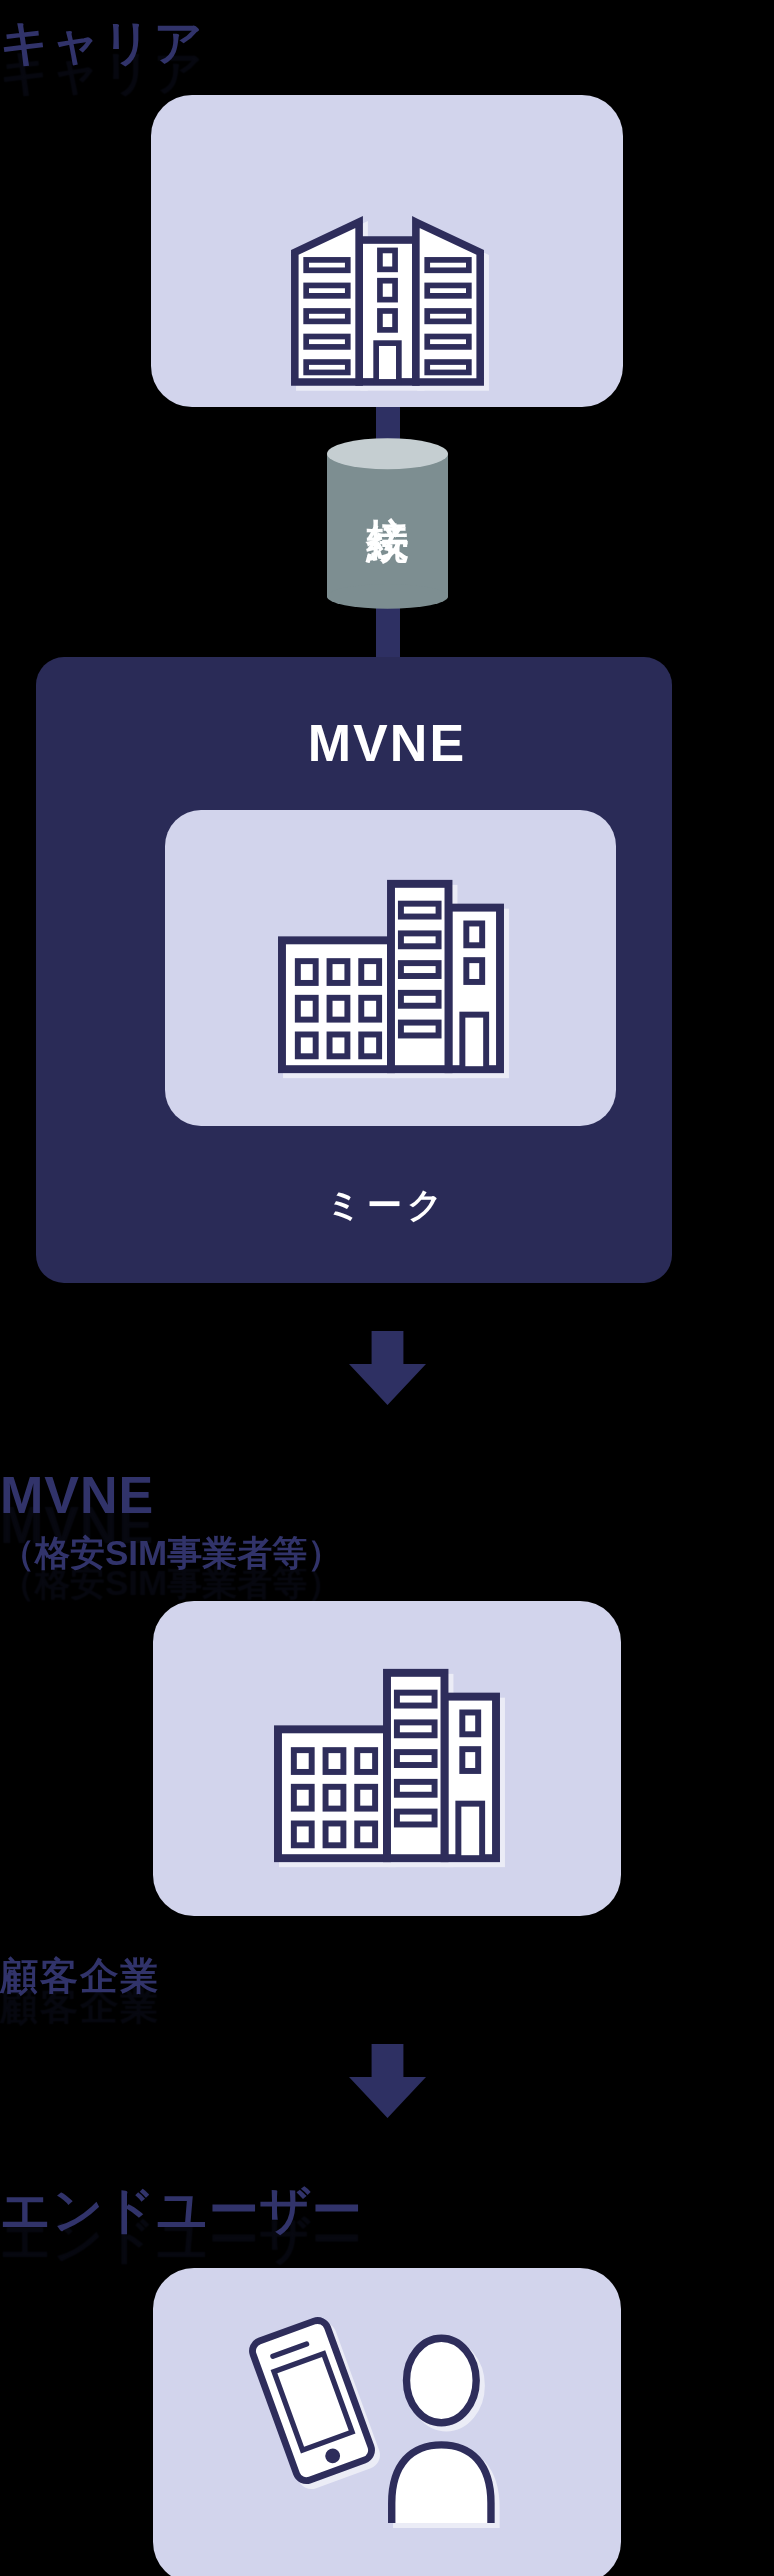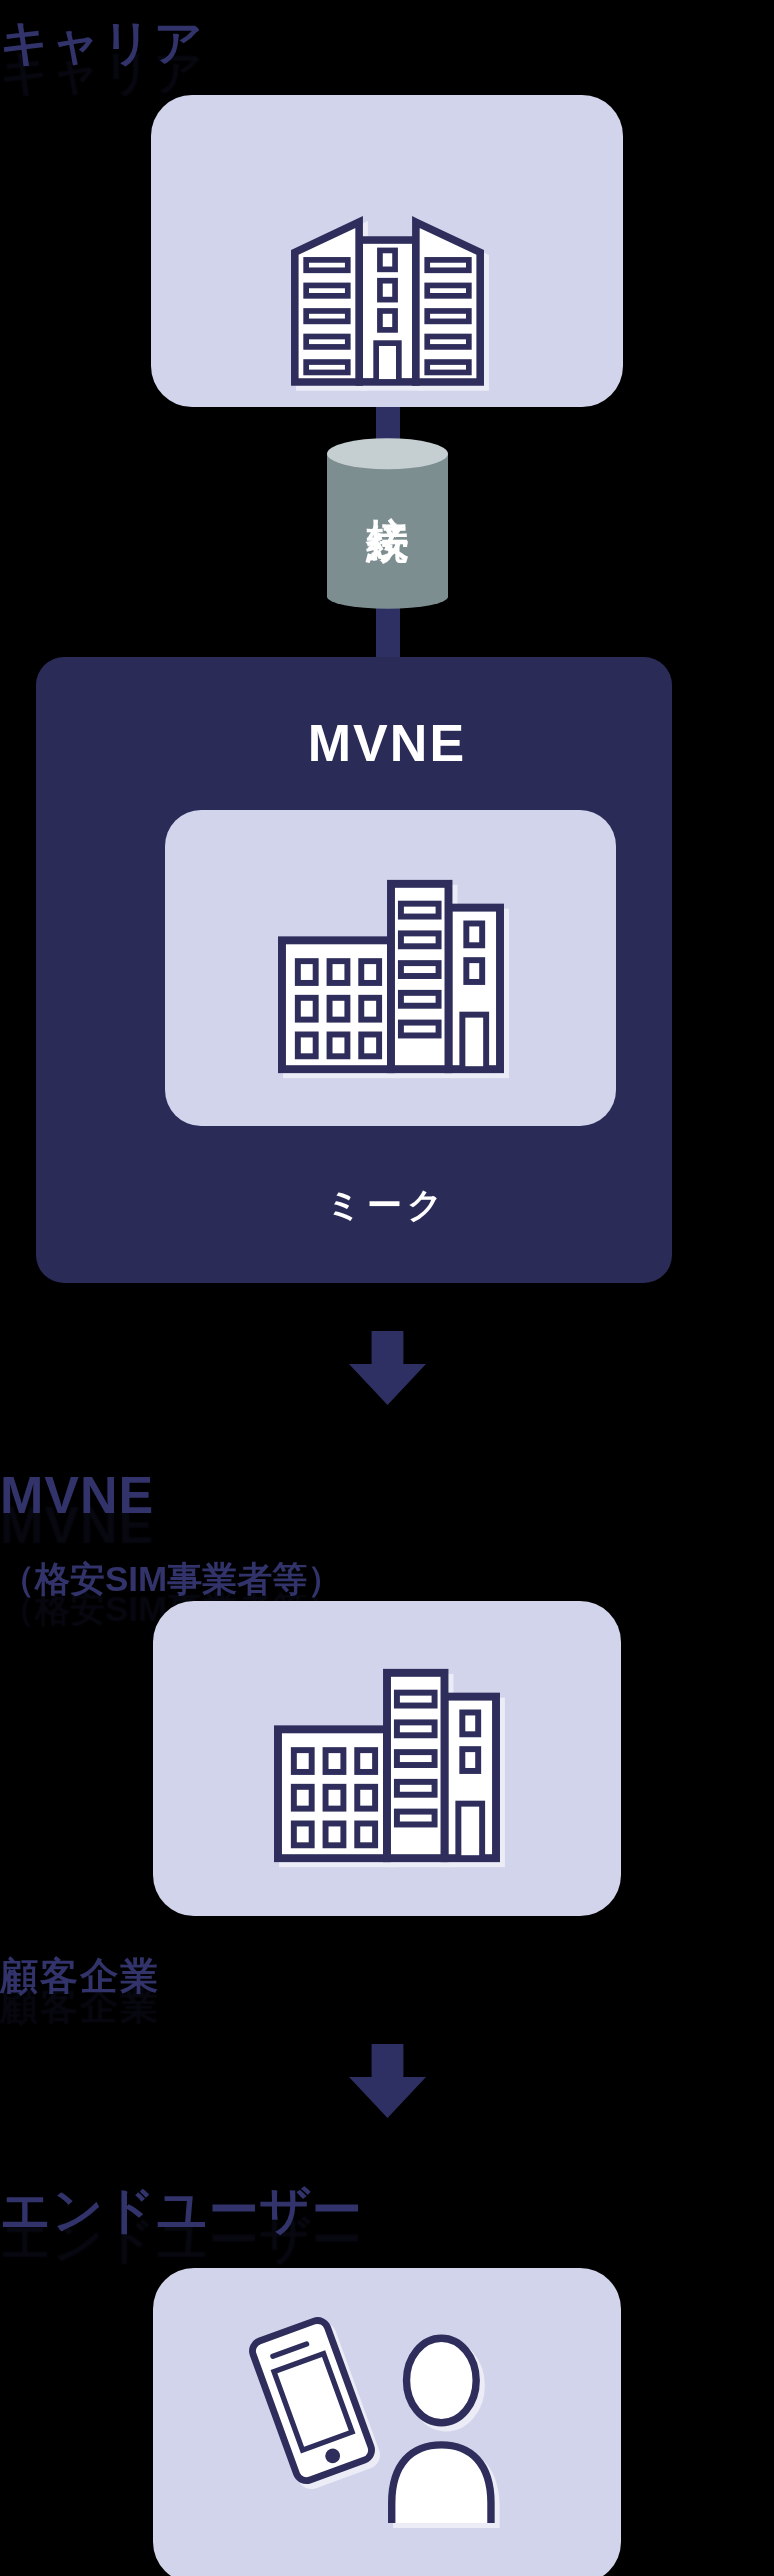--- a/index.html
+++ b/index.html
@@ -103,21 +103,21 @@
     </div>
 
     <div class="abs white-label" style="left:0;width:702px;top:525px;text-align:center;font-size:35px;font-weight:bold;letter-spacing:5.2px;">ミーク</div>
   </div>
 
   <svg class="abs arrow-svg" style="left:349px;top:1331px;" width="77" height="74" viewBox="0 0 150 144">
     <polygon points="44,0 106,0 106,64 150,64 75,144 0,64 44,64" fill="#2e3063"></polygon>
   </svg>
 
   <div class="abs center-text navy-title" style="top:1465px;font-size:52px;letter-spacing:1px;">MVNE</div>
-  <div class="abs center-text navy-title" style="top:1530px;font-size:35px;margin-top:26px;">（格安SIM事業者等）</div>
+  <div class="abs center-text navy-title" style="top:1530px;font-size:35px;">（格安SIM事業者等）</div>
 
   <div class="abs lav-box" style="left:153px;top:1601px;width:468px;height:315px;">
     <svg class="icon-shadow" width="238" height="222" viewBox="0 0 240 224" style="margin-top:15.5px;">
       <g fill="#ffffff" stroke="#2e2d5b" stroke-width="8" stroke-linejoin="miter">
         <rect x="10" y="75" width="110" height="130"></rect>
         <rect x="178" y="42" width="52" height="163"></rect>
         <rect x="120" y="18" width="58" height="187"></rect>
       </g>
       <g fill="#ffffff" stroke="#2e2d5b" stroke-width="6">
         <rect x="26" y="96" width="18" height="22"></rect>

